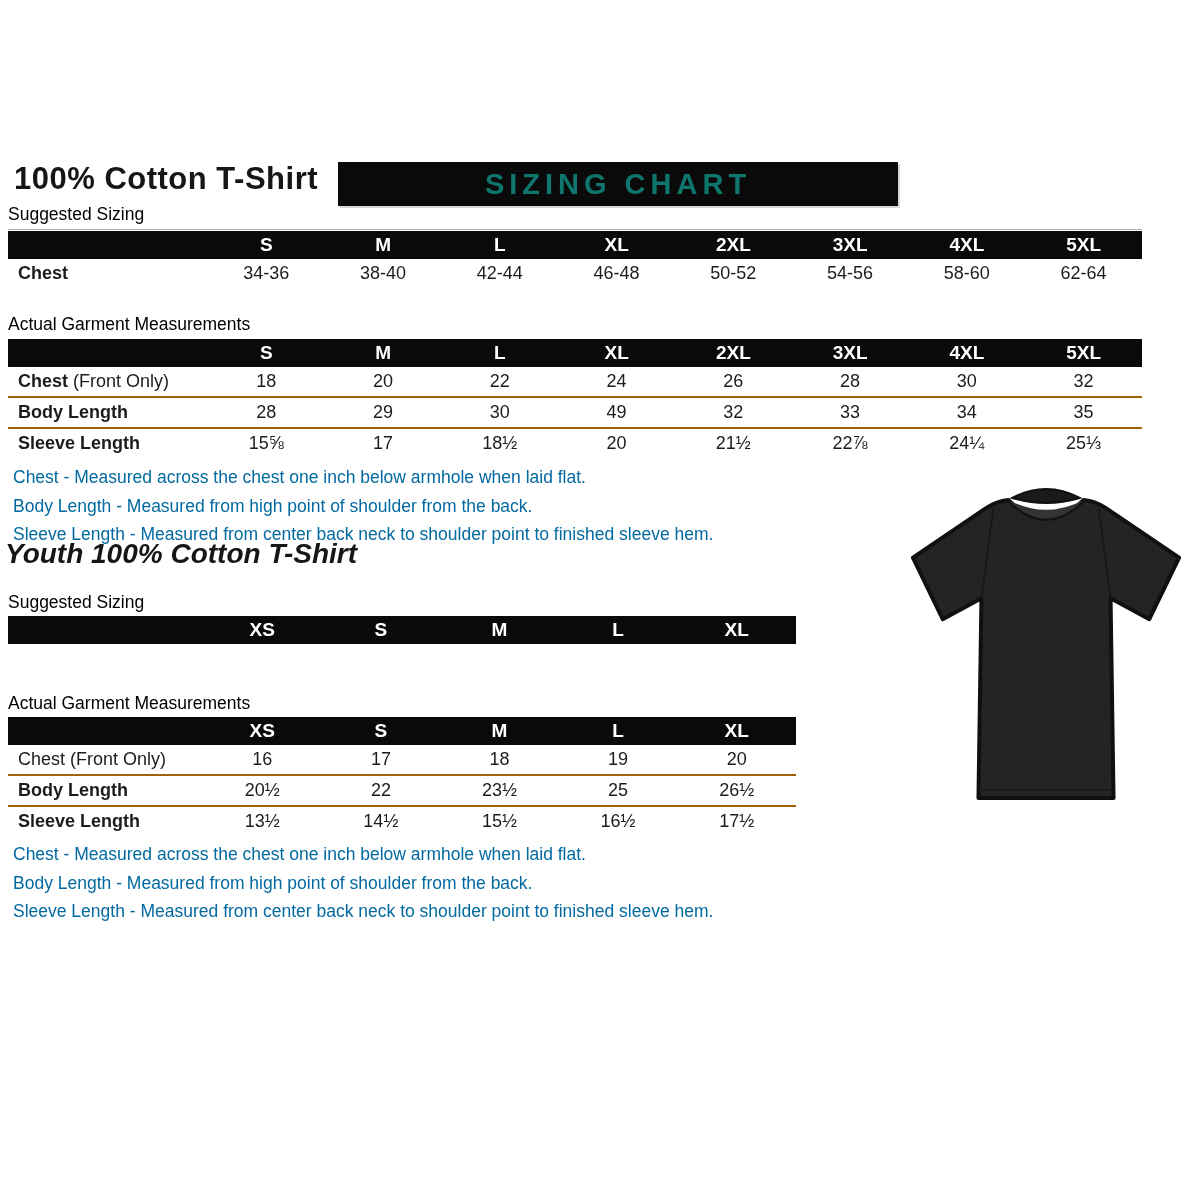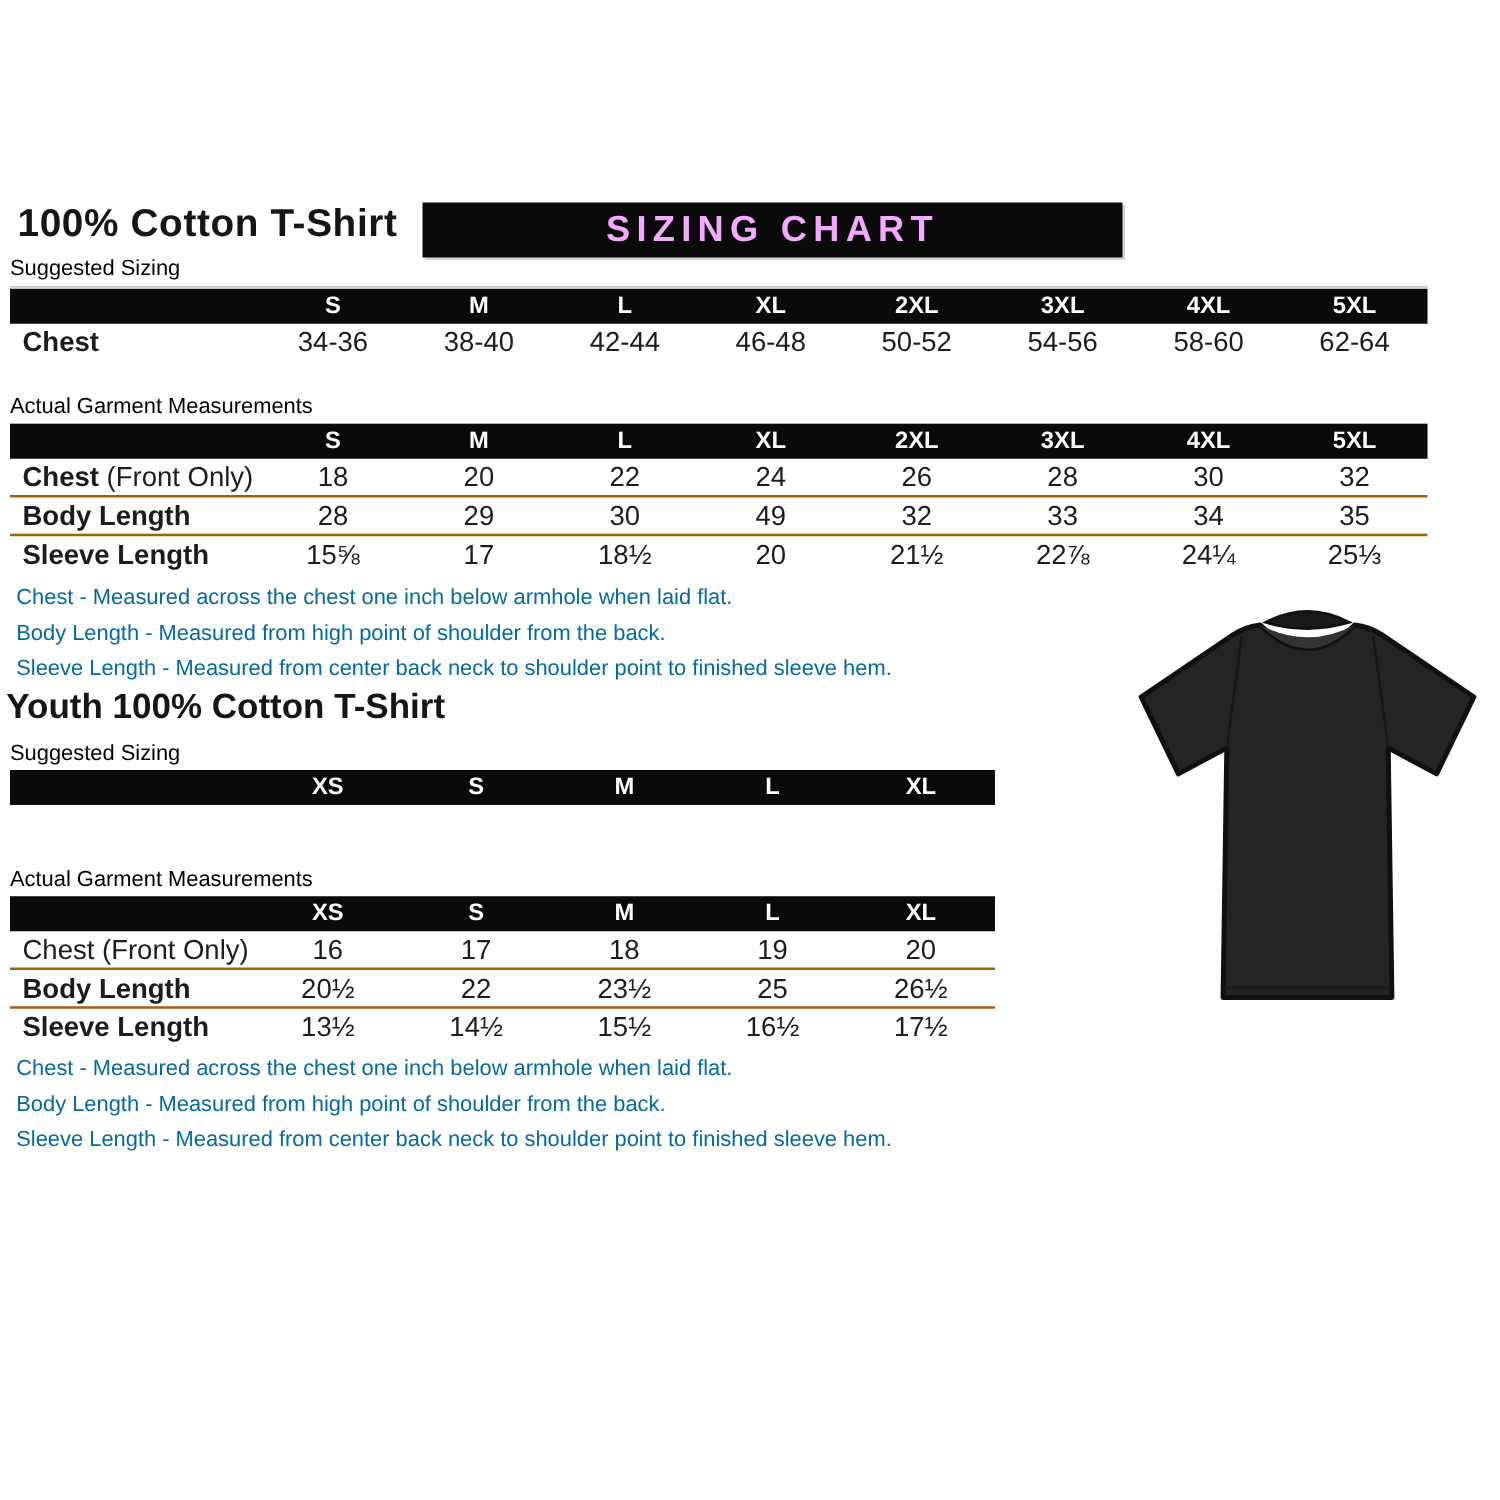--- a/index.html
+++ b/index.html
@@ -1,34 +1,34 @@
 <!DOCTYPE html>
 <html><head>
 <meta charset="utf-8">
 <style>
   html,body{margin:0;padding:0;background:#ffffff;}
   body{width:1200px;height:1200px;position:relative;font-family:"Liberation Sans","DejaVu Sans",sans-serif;color:#161616;}
   .abs{position:absolute;}
   
   .main-title{left:14px;top:161px;font-size:31px;font-weight:700;letter-spacing:0.5px;white-space:nowrap;}
-  .banner{left:338px;top:162px;width:560px;height:44px;background:#0a0a0a;color:#f0abfc;
+  .banner{left:338px;top:162px;width:560px;height:44px;background:#0a0a0a;color:#0f766e;
           display:flex;align-items:center;justify-content:center;font-size:29px;font-weight:700;
           letter-spacing:5px;box-shadow:2px 2px 0 #d8d8d8;}
-  .youth-title{left:5px;top:549px;font-size:28px;font-weight:700;white-space:nowrap;}
+  .youth-title{left:5px;top:538px;font-size:28px;font-weight:700;white-space:nowrap;font-style:italic;}
   
   .section-label{font-size:17.5px;padding-bottom:4px;border-bottom:1px solid #b0b0b0;color:#000000;}
   .lbl-adult{width:1134px;left:8px;}
   .lbl-youth{width:788px;left:8px;}
   
   .sz-table{display:flex;flex-direction:column;}
   .tbl-adult{left:8px;width:1134px;}
   .tbl-youth{left:8px;width:788px;}
   .trow{display:flex;align-items:center;}
   .thead{background:#0a0a0a;color:#ffffff;height:28px;font-weight:700;font-size:19px;}
-  .tdata{height:29px;font-size:22px;color:#1c1c1c;}
+  .tdata{height:29px;font-size:18px;color:#1c1c1c;}
   .tdata.sep{border-top:2px solid #a16207;}
   .tlabel{flex:0 0 auto;padding-left:10px;box-sizing:border-box;white-space:nowrap;}
   .tbl-adult .tlabel{width:200px;}
   .tbl-youth .tlabel{width:195px;}
   .tlabel .lb{font-weight:700;}
   .tlabel .ls{font-weight:400;}
   .tcell{flex:1 1 0;text-align:center;}
   
   .notes{font-size:17.5px;line-height:28.5px;color:#0369a1;}
   .notes-adult{left:13px;top:463px;}

